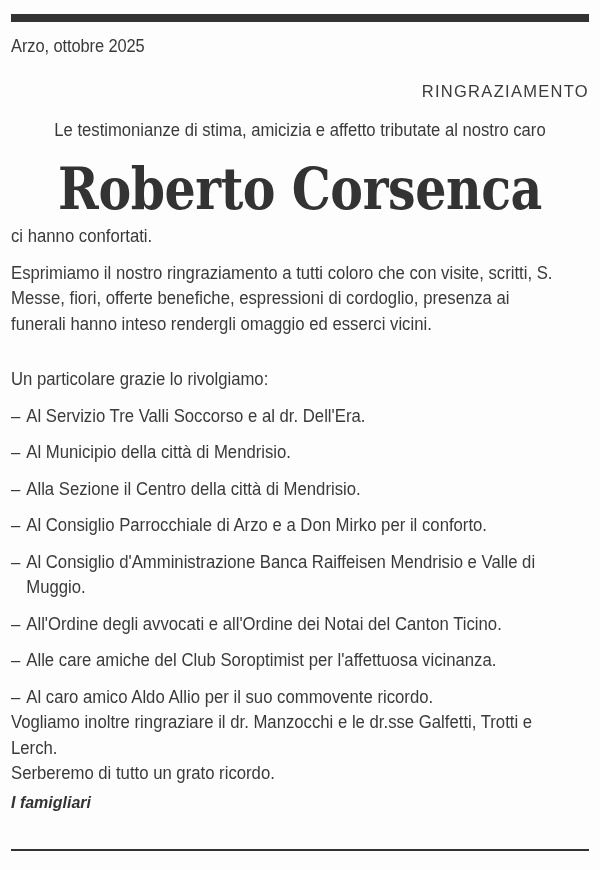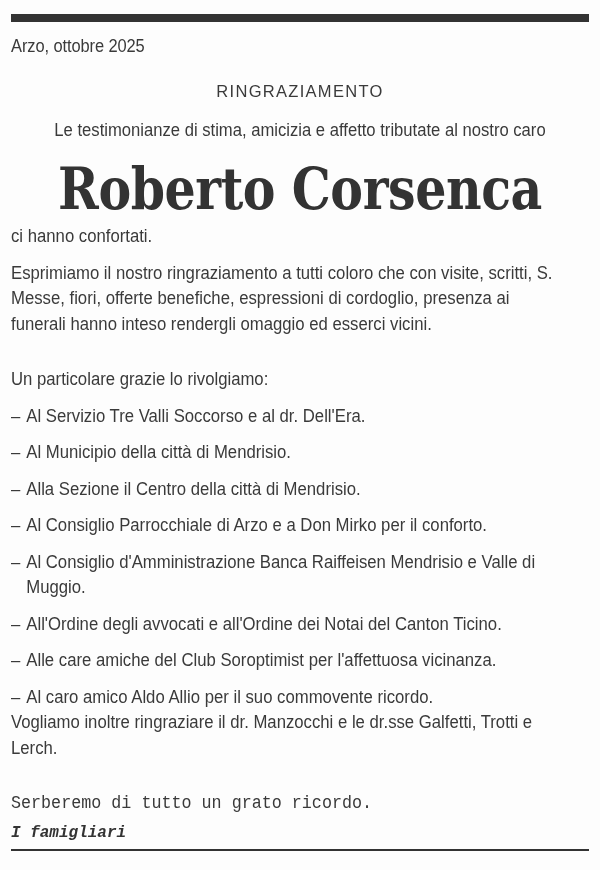--- a/index.html
+++ b/index.html
@@ -54,21 +54,21 @@
     line-height: 24px;
     color: #3a3a3a;
     letter-spacing: -0.1px;
     transform: scaleX(0.94);
     transform-origin: left center;
     white-space: nowrap;
   }
 
   .kicker {
     margin-top: 22px;
-    text-align: center;
+    text-align: right;
     font-size: 16.5px;
     letter-spacing: 1.3px;
     line-height: 22px;
     color: #3a3a3a;
   }
 
   .lead {
     margin-top: 16px;
     text-align: center;
     font-size: 17.5px;
@@ -131,22 +131,20 @@
   ul.thanks-list li:last-child {
     margin-bottom: 0;
   }
   ul.thanks-list li .dash {
     position: absolute;
     left: 0;
     top: 0;
   }
 
   .closing-block {
-    margin-top: 30px;
-    font-family: Liberation Mono, monospace;
   }
 
   .closing-line {
     font-size: 17.5px;
     line-height: 25.5px;
     color: #3a3a3a;
     transform: scaleX(0.955);
     transform-origin: left center;
   }
 

